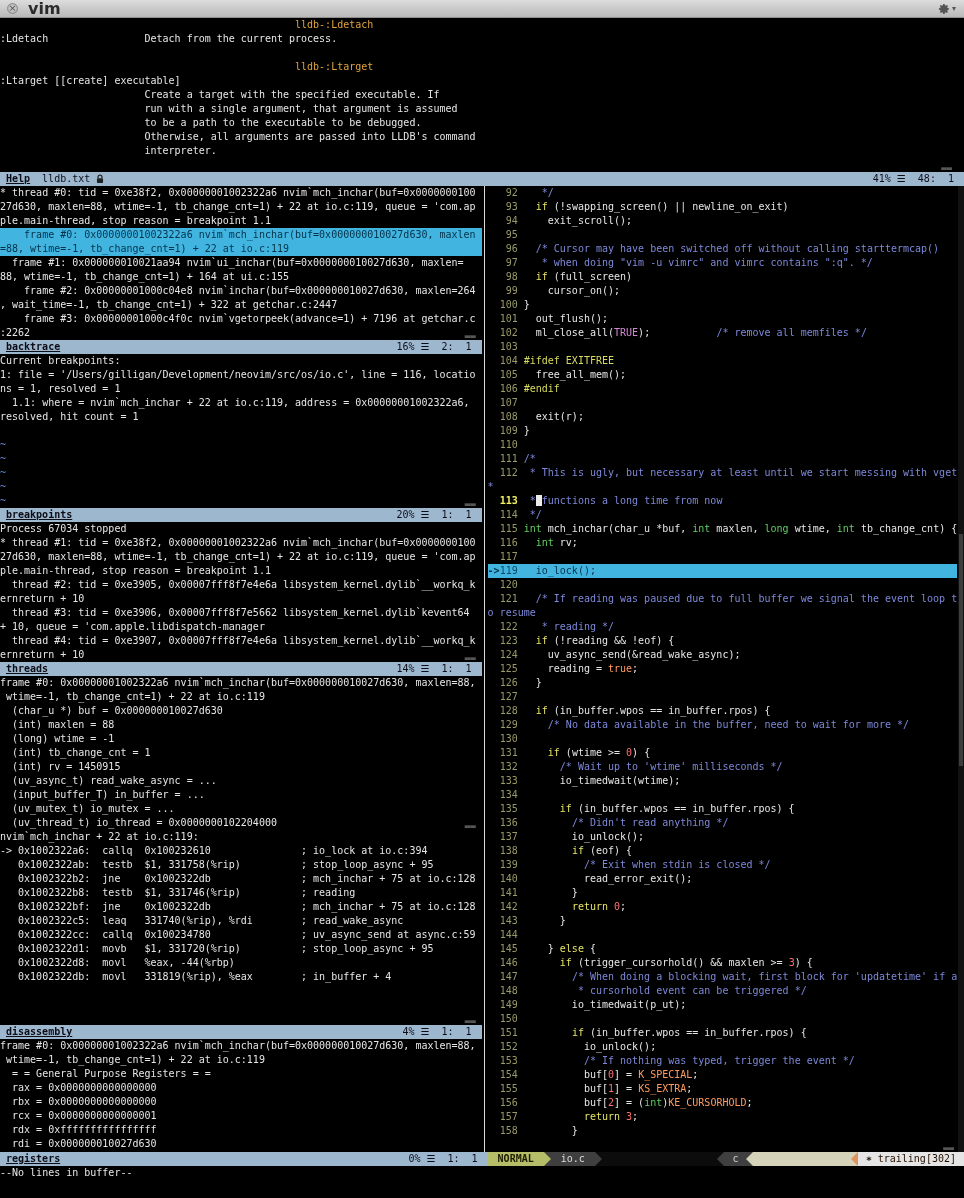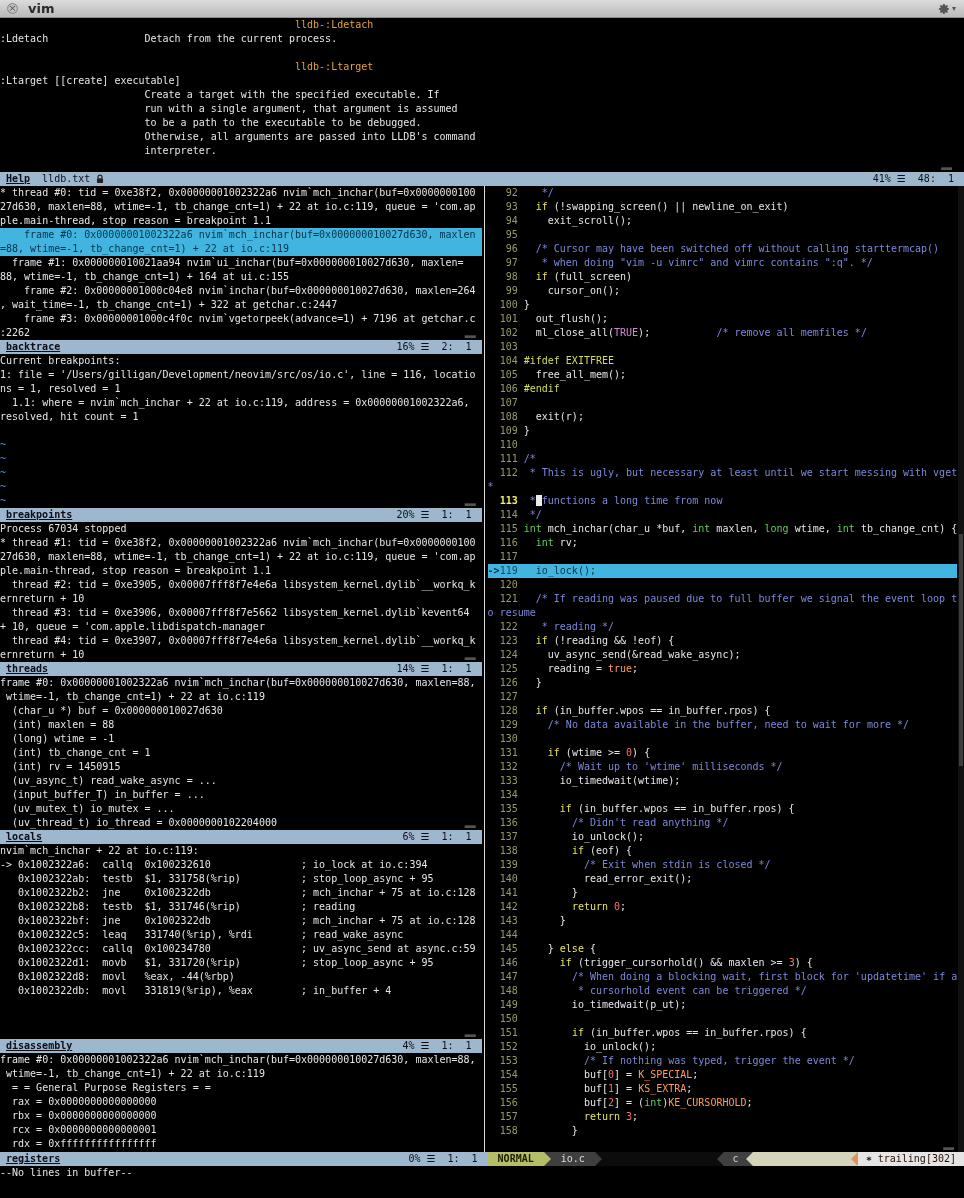--- a/index.html
+++ b/index.html
@@ -6,21 +6,21 @@
   html,body { width:964px; height:1198px; background:#000; overflow:hidden; }
   body { font-family:"DejaVu Sans Mono","DejaVu Sans",monospace; font-size:10px; line-height:14px; color:#e6e6e6; }
 
   
   .titlebar { position:absolute; top:0; left:0; width:964px; height:18px;
     background:linear-gradient(#dcdcdc,#b9b9b9); border-bottom:1px solid #8f8f8f;
     display:flex; align-items:center; font-family:"DejaVu Sans",sans-serif; }
   .close-btn { width:11px; height:11px; border-radius:50%; margin-left:7px;
     background:radial-gradient(#d6d6d6,#a8a8a8); border:1px solid #8a8a8a;
     color:#444; font-size:9px; line-height:9px; text-align:center; cursor:default; }
-  .tb-title { margin-left:10px; font-weight:bold; color:#2b2b2b; font-size:13px; }
+  .tb-title { margin-left:10px; font-weight:bold; color:#2b2b2b; font-size:16px; }
   .tb-right { margin-left:auto; margin-right:8px; display:flex; align-items:center; gap:2px; color:#555; }
   .tb-right svg { display:block; }
   .tb-caret { font-size:8px; color:#555; }
 
   
   .term { position:absolute; top:18px; left:0; width:964px; height:1180px; background:#000; }
 
   .prow, .crow { height:14px; white-space:pre; overflow:hidden; }
   .pane-body { position:relative; overflow:hidden; }
 
@@ -194,21 +194,20 @@
           <div class="prow"><span class="sg-p">  (int) maxlen = 88</span></div>
           <div class="prow"><span class="sg-p">  (long) wtime = -1</span></div>
           <div class="prow"><span class="sg-p">  (int) tb_change_cnt = 1</span></div>
           <div class="prow"><span class="sg-p">  (int) rv = 1450915</span></div>
           <div class="prow"><span class="sg-p">  (uv_async_t) read_wake_async = ...</span></div>
           <div class="prow"><span class="sg-p">  (input_buffer_T) in_buffer = ...</span></div>
           <div class="prow"><span class="sg-p">  (uv_mutex_t) io_mutex = ...</span></div>
           <div class="prow"><span class="sg-p">  (uv_thread_t) io_thread = 0x0000000102204000</span></div>
           <span class="smark">▂▂</span>
         </div>
-        <div class="statusline"><span class="sl-label">locals</span><span class="sl-right">6% ☰  1:  1 </span></div>
         <div class="pane-body" style="height: 195px;">
           <div class="prow"><span class="sg-p">nvim`mch_inchar + 22 at io.c:119:</span></div>
           <div class="prow"><span class="sg-p">-&gt; 0x1002322a6:  callq  0x100232610               ; io_lock at io.c:394</span></div>
           <div class="prow"><span class="sg-p">   0x1002322ab:  testb  $1, 331758(%rip)          ; stop_loop_async + 95</span></div>
           <div class="prow"><span class="sg-p">   0x1002322b2:  jne    0x1002322db               ; mch_inchar + 75 at io.c:128</span></div>
           <div class="prow"><span class="sg-p">   0x1002322b8:  testb  $1, 331746(%rip)          ; reading</span></div>
           <div class="prow"><span class="sg-p">   0x1002322bf:  jne    0x1002322db               ; mch_inchar + 75 at io.c:128</span></div>
           <div class="prow"><span class="sg-p">   0x1002322c5:  leaq   331740(%rip), %rdi        ; read_wake_async</span></div>
           <div class="prow"><span class="sg-p">   0x1002322cc:  callq  0x100234780               ; uv_async_send at async.c:59</span></div>
           <div class="prow"><span class="sg-p">   0x1002322d1:  movb   $1, 331720(%rip)          ; stop_loop_async + 95</span></div>

